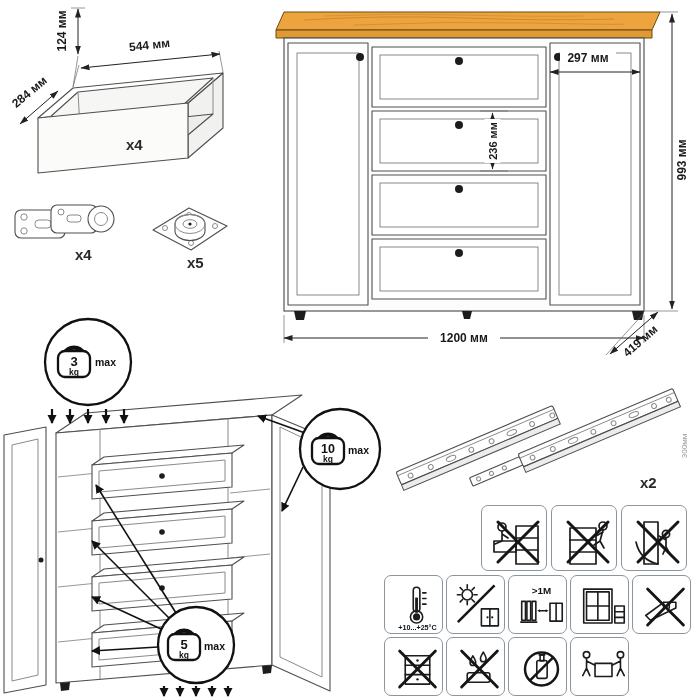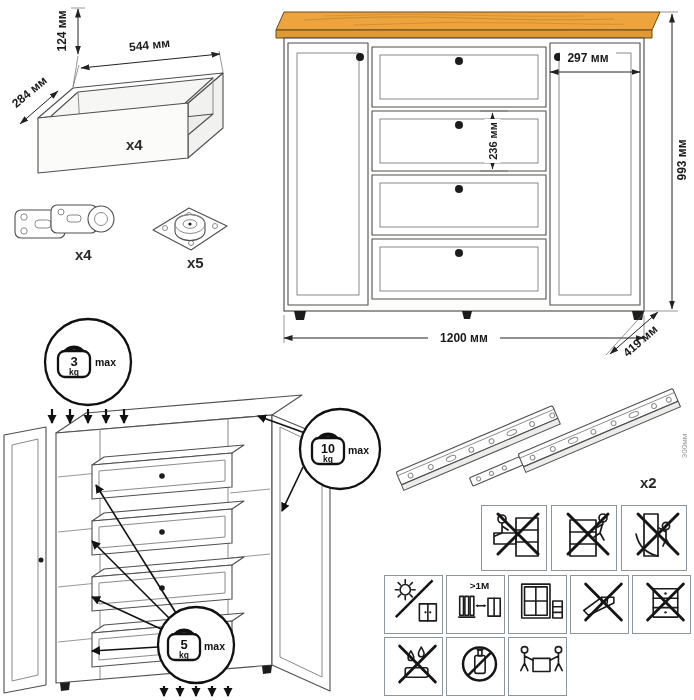--- a/index.html
+++ b/index.html
@@ -18,22 +18,22 @@
   .kbt  { font-weight:bold; fill:#111111; text-anchor:middle; }
   .wt   { fill:none; stroke:#111111; stroke-width:2.2; }
   .cl   { fill:none; stroke:#111111; stroke-width:1.6; }
   .art  { fill:none; stroke:#1c1c1c; stroke-width:1.7; stroke-linejoin:round; stroke-linecap:round; }
   .artf { fill:#1c1c1c; stroke:none; }
   .xm   { stroke:#151515; stroke-width:3; stroke-linecap:round; }
   .picto-row1 { position:absolute; left:481px; top:505px; display:flex; gap:4px; }
   .picto-row1 .picto-cell { width:66px; height:66px; }
   .picto-grid { position:absolute; left:384px; top:575px; display:grid;
                 grid-template-columns:repeat(5,59px); grid-auto-rows:59px; gap:3px; }
-  .picto-cell { background:#fff; border:1.6px solid #8d959c; border-radius:0;
-                display:flex; align-items:flex-start; justify-content:center; box-sizing:border-box;padding-left:8px; }
+  .picto-cell { background:#fff; border:1.6px solid #8d959c; border-radius:7px;
+                display:flex; align-items:flex-end; justify-content:center; box-sizing:border-box;padding-left:8px; }
 </style>
 </head>
 <body>
 
 <div class="sheet">
 
   <svg class="abs" style="left:8px;top:0" width="250" height="200" viewBox="0 0 250 200">
     <defs>
       <marker id="dA" markerWidth="10" markerHeight="8" refX="8.5" refY="3" orient="auto-start-reverse" markerUnits="userSpaceOnUse">
         <path d="M0,0 L9,3 L0,6 Z" fill="#222"></path>
@@ -352,20 +352,32 @@
         <path class="art" d="M36,23.6 L36,33 M36,26 L29,22 M36,33 L33,40 M36,33 L40,40" stroke-width="1.5"></path>
         <line class="xm" x1="8" y1="8" x2="48" y2="48" stroke-width="3.2"></line>
         <line class="xm" x1="48" y1="8" x2="8" y2="48" stroke-width="3.2"></line>
       </svg>
     </div>
   </div>
 
   <div class="picto-grid">
     <div class="picto-cell">
       <svg width="52" height="52" viewBox="0 0 52 52">
+        <rect class="art" x="21.5" y="5" width="7" height="26" rx="3.5" stroke-width="1.5"></rect>
+        <circle class="art" cx="25" cy="36.5" r="6.5" stroke-width="1.5"></circle>
+        <line x1="25" y1="16" x2="25" y2="32" stroke="#1c1c1c" stroke-width="3"></line>
+        <circle class="artf" cx="25" cy="36.5" r="3.8"></circle>
+        <line class="art" x1="31.5" y1="11" x2="35" y2="11" stroke-width="1.3"></line>
+        <line class="art" x1="31.5" y1="17" x2="35" y2="17" stroke-width="1.3"></line>
+        <line class="art" x1="31.5" y1="23" x2="35" y2="23" stroke-width="1.3"></line>
+        <text x="26" y="50" font-size="7.6" font-weight="bold" fill="#111" text-anchor="middle">+10...+25°C</text>
+      </svg>
+    </div>
+    <div class="picto-cell">
+      <svg width="52" height="52" viewBox="0 0 52 52">
         <circle class="art" cx="13" cy="13" r="5.5" stroke-width="1.4"></circle>
         <g class="art" stroke-width="1.4">
           <line x1="13" y1="2.5" x2="13" y2="6"></line>
             <line x1="13" y1="20" x2="13" y2="23.5"></line>
           <line x1="2.5" y1="13" x2="6" y2="13"></line>
             <line x1="20" y1="13" x2="23.5" y2="13"></line>
           <line x1="5.5" y1="5.5" x2="8" y2="8"></line>
             <line x1="18" y1="18" x2="20.5" y2="20.5"></line>
           <line x1="5.5" y1="20.5" x2="8" y2="18"></line>
             <line x1="18" y1="8" x2="20.5" y2="5.5"></line>

